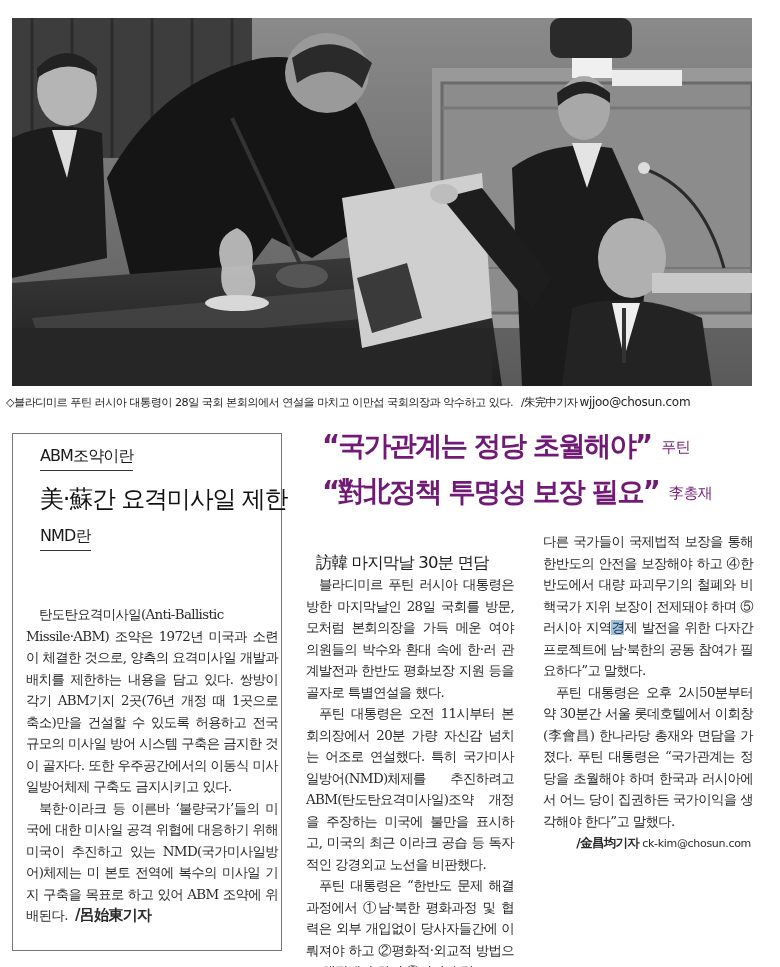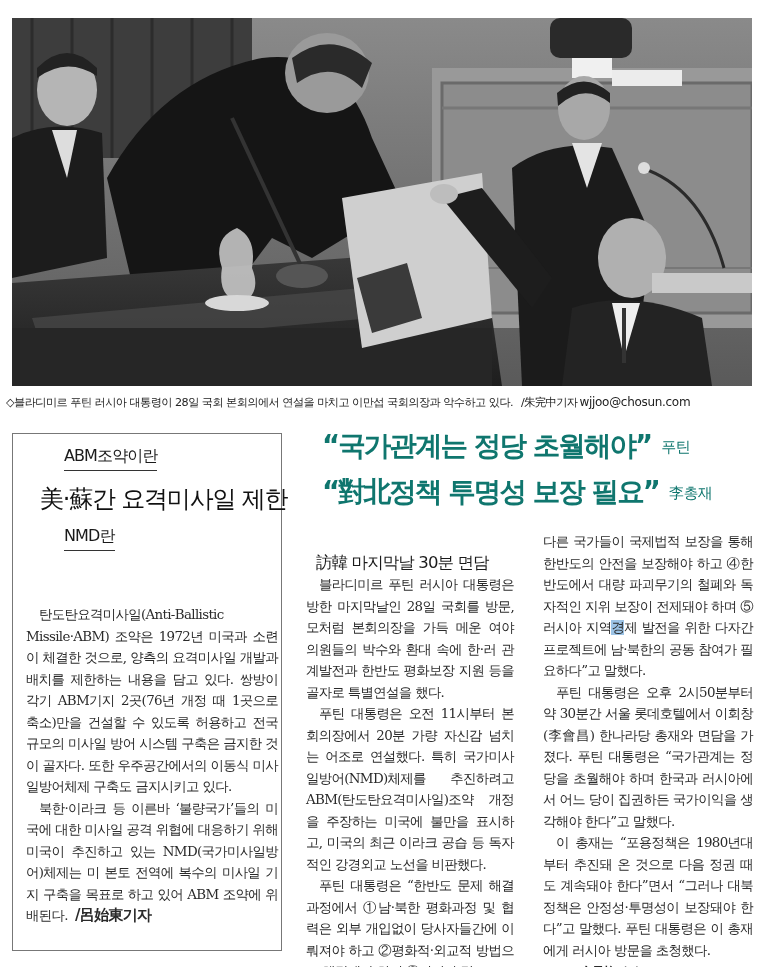--- a/index.html
+++ b/index.html
@@ -27,41 +27,41 @@
 
   
   .sidebox {
     position: absolute; left: 12px; top: 433px; width: 270px; height: 518px;
     border: 1px solid #777; box-sizing: border-box;
   }
   .sb-kicker {
     position: absolute; left: 27px;
     font-family: "DejaVu Sans", "Liberation Sans", sans-serif;
     font-size: 16px; letter-spacing: -0.9px; color: #1a1a1a;
-    padding-bottom: 4px; border-bottom: 1px solid #333; line-height: 20px; margin-left: 24px;
+    padding-bottom: 4px; border-bottom: 1px solid #333; line-height: 20px;
   }
   .sb-head {
     position: absolute; left: 27px;
     font-family: "DejaVu Sans", "Liberation Sans", sans-serif;
     font-size: 24px; letter-spacing: -1.2px; color: #111; line-height: 26px;
     white-space: nowrap;
   }
   .sb-body {
     position: absolute; left: 13px; top: 170px; width: 252px;
     font-size: 13.4px; line-height: 21.5px; letter-spacing: -0.65px;
     text-align: justify; color: #2a2a2a;
   }
   .sb-body p { margin: 0; text-indent: 13px; }
   .byline { font-family: "DejaVu Sans", "Liberation Sans", sans-serif; font-weight: bold; font-size: 15px; letter-spacing: -0.7px; }
 
   
   .headline {
     position: absolute; left: 322px;
     font-family: "DejaVu Sans", "Liberation Sans", sans-serif;
-    font-weight: bold; font-size: 27.5px; letter-spacing: -1.9px; color: #0f766e;
+    font-weight: bold; font-size: 27.5px; letter-spacing: -1.9px; color: #701a75;
     white-space: nowrap; line-height: 34px;
   }
   .headline .speaker {
     font-weight: normal; font-size: 15px; letter-spacing: -0.6px; margin-left: 10px;
     vertical-align: 3px;
   }
   .subhead {
     position: absolute; left: 316px; top: 552px;
     font-family: "DejaVu Sans", "Liberation Sans", sans-serif;
     font-size: 16.5px; letter-spacing: -0.9px; color: #1a1a1a; line-height: 22px;
@@ -181,19 +181,18 @@
 </div>
 <div class="subhead">訪韓 마지막날 30분 면담</div>
 
 <div class="col col2">
   <p>블라디미르 푸틴 러시아 대통령은 방한 마지막날인 28일 국회를 방문, 모처럼 본회의장을 가득 메운 여야 의원들의 박수와 환대 속에 한·러 관계발전과 한반도 평화보장 지원 등을 골자로 특별연설을 했다.</p>
   <p>푸틴 대통령은 오전 11시부터 본회의장에서 20분 가량 자신감 넘치는 어조로 연설했다. 특히 국가미사일방어(NMD)체제를 추진하려고 ABM(탄도탄요격미사일)조약 개정을 주장하는 미국에 불만을 표시하고, 미국의 최근 이라크 공습 등 독자적인 강경외교 노선을 비판했다.</p>
   <p>푸틴 대통령은 “한반도 문제 해결 과정에서 ①남·북한 평화과정 및 협력은 외부 개입없이 당사자들간에 이뤄져야 하고 ②평화적·외교적 방법으로 해결돼야 하며 ③러시아 및</p>
 </div>
 
 <div class="col col3">
-  <p class="noindent"><span>다른 국가들이 국제법적 보장을 통해 한반도의 안전을 보장해야 하고 ④한반도에서 대량 파괴무기의 철폐와 독자적인 지위 보장이 전제돼야 하며 ⑤러시아 지역</span><span class="hl">경</span><span>제 발전을 위한 다자간 프로젝트에 남·북한의 공동 참여가 필요하다”고 말했다.</span></p>
+  <p class="noindent"><span>다른 국가들이 국제법적 보장을 통해 한반도의 안전을 보장해야 하고 ④한반도에서 대량 파괴무기의 철폐와 비핵국가 지위 보장이 전제돼야 하며 ⑤러시아 지역</span><span class="hl">경</span><span>제 발전을 위한 다자간 프로젝트에 남·북한의 공동 참여가 필요하다”고 말했다.</span></p>
   <p>푸틴 대통령은 오후 2시50분부터 약 30분간 서울 롯데호텔에서 이회창(李會昌) 한나라당 총재와 면담을 가졌다. 푸틴 대통령은 “국가관계는 정당을 초월해야 하며 한국과 러시아에서 어느 당이 집권하든 국가이익을 생각해야 한다”고 말했다.</p>
-  <p>이 총재는 “포용정책은 1980년대부터 추진돼 온 것으로 다음 정권 때도 계속돼야 한다”면서 “그러나 대북정책은 안정성·투명성이 보장돼야 한다”고 말했다. 푸틴 대통령은 이 총재에게 러시아 방문을 초청했다.</p>
   <div class="col-byline">
     <span>/金昌均기자</span><span class="email">ck-kim@chosun.com</span>
   </div>
 </div>
 
 </body></html>

